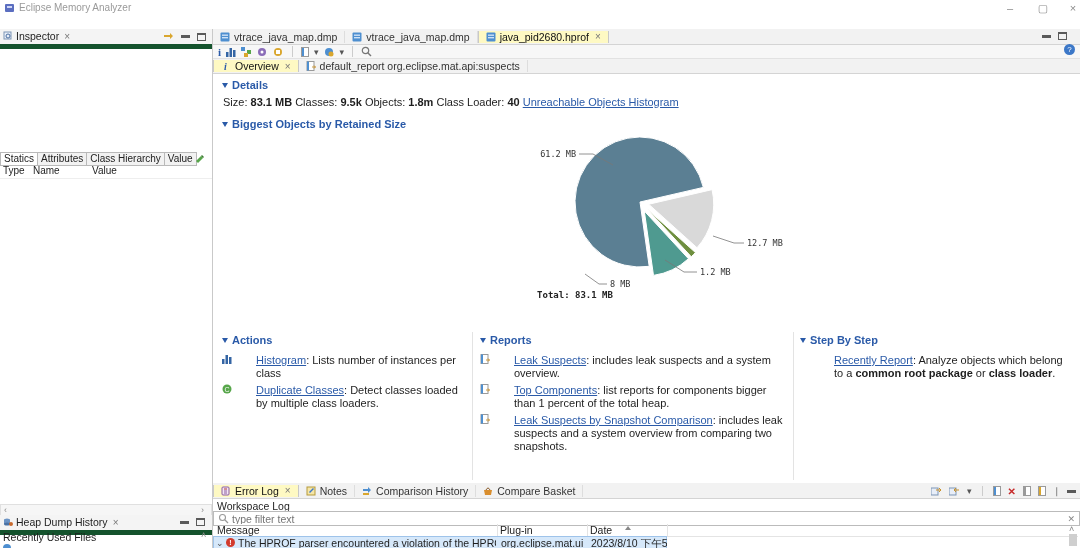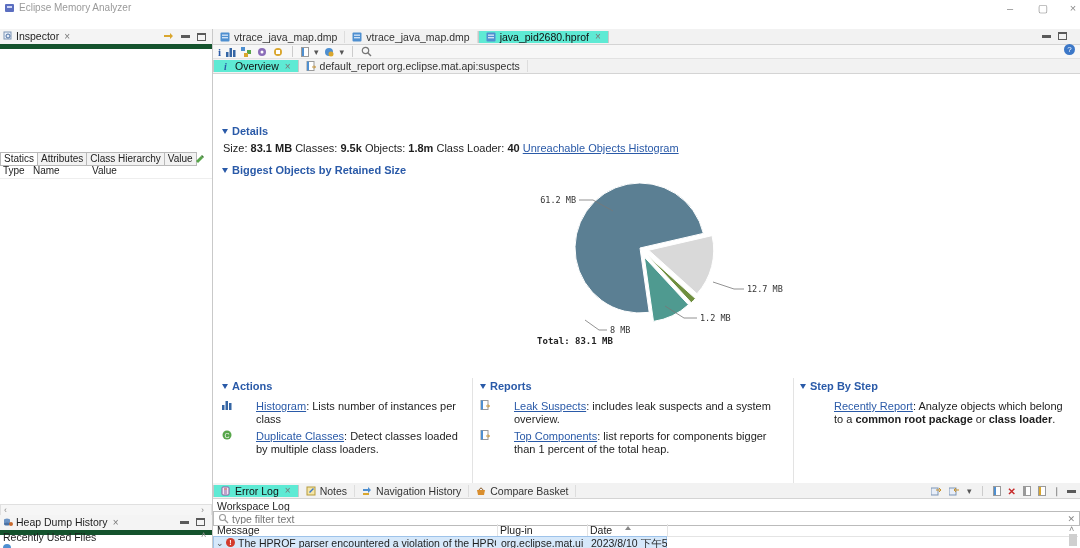--- a/index.html
+++ b/index.html
@@ -11,40 +11,40 @@
   #title-text{left:19px;top:2px;color:#9a9a9a;font-size:10px;}
   .win-ctrl{top:1px;width:30px;height:14px;color:#8c8c8c;font-size:11px;text-align:center;line-height:14px;}
   #menubar{left:0;top:16px;width:1080px;height:13px;background:#fff;}
   .menu-item{display:inline-block;padding:0 6px;font-size:11px;color:#222;line-height:13px;}
   .menu-item::first-letter{text-decoration:underline;}
   
   .viewbar{background:#f4f4f4;border-bottom:5px solid #14532d;text-align:center;}
   .tabbar{background:#f2f2f2;border-bottom:1px solid #d4d4d4;display:flex;align-items:center;}
   .tab{display:flex;align-items:center;gap:4px;padding:0 7px;border-right:1px solid #ddd;color:#333;
        font-size:10.5px;white-space:nowrap;}
-  .tab.active{background:#5eead4;border-right:1px solid #c8c8c8;border-left:1px solid #c8c8c8;color:#111;}
+  .tab.active{background:#fef9c3;border-right:1px solid #c8c8c8;border-left:1px solid #c8c8c8;color:#111;}
   .closex{color:#777;font-size:10px;margin-left:2px;}
   .ico-min{width:9px;height:3px;background:#5a5a5a;display:inline-block;}
   .ico-max{width:9px;height:8px;border:1px solid #5a5a5a;border-top-width:2px;display:inline-block;box-sizing:border-box;}
   .chrome-group{display:flex;gap:7px;align-items:center;}
   .vsep{width:1px;background:#ccc;align-self:stretch;margin:1px 3px;}
   
   #left{left:0;top:29px;width:212px;height:519px;background:#fff;}
   #splitter{left:212px;top:29px;width:1px;height:519px;background:#c9c9c9;}
   .subtab{display:inline-block;border:1px solid #b9b9b9;border-left:none;padding:0 3px;font-size:10px;line-height:12px;background:#f2f2f2;color:#222;}
   .subtab:first-child{border-left:1px solid #b9b9b9;}
   .subtab.active{background:#fff;}
   .colhead{font-size:10px;color:#222;}
   .scrollbar-h{background:#f6f6f6;border:1px solid #e0e0e0;}
   .sb-arrow{color:#8a8a8a;font-size:9px;line-height:10px;}
   
   #editor-tabbar{left:213px;top:29px;width:867px;height:15px;}
   #main-toolbar{left:213px;top:45px;width:867px;height:13px;background:#f7f7f7;border-bottom:1px solid #e2e2e2;display:flex;align-items:center;gap:5px;padding-left:5px;}
   #inner-tabbar{left:213px;top:59px;width:867px;height:14px;}
-  #content{left:213px;top:74px;width:867px;height:409px;background:#fff;margin-top:46px;}
+  #content{left:213px;top:74px;width:867px;height:409px;background:#fff;}
   .sec-head{color:#2a5aa8;font-weight:bold;font-size:11px;display:flex;align-items:center;gap:4px;}
   .twistie{width:0;height:0;border-left:3.5px solid transparent;border-right:3.5px solid transparent;border-top:5px solid #2a5aa8;display:inline-block;}
   a.lnk{color:#2a5aa8;text-decoration:underline;cursor:pointer;}
   .item{display:flex;gap:4px;margin-bottom:4px;line-height:13px;}
   .item .txt{flex:1;padding-left:20px;}
   .coldiv{width:1px;background:#e3e3e3;}
   
   #bottom{left:213px;top:483px;width:867px;height:65px;background:#fff;}
   #filterbox{left:0px;top:28px;width:865px;height:13px;border:1px solid #bbb;background:#fff;display:flex;align-items:center;}
   #filter-input{border:none;outline:none;flex:1;font-size:10.5px;color:#555;font-family:"Liberation Sans",sans-serif;height:11px;padding:0;background:transparent;}
@@ -292,20 +292,28 @@
           <div class="txt"><a class="lnk">Leak Suspects</a><span>: includes leak suspects and a system overview.</span></div>
         </div>
         <div class="item">
           <svg width="10" height="10">
             <rect x="1" y="0.5" width="7" height="9" fill="#fff" stroke="#9a9a9a"></rect>
             <rect x="1" y="0.5" width="2" height="9" fill="#4e8fd0"></rect>
             <path d="M6 6 L9.5 6 L8 4.5 M9.5 6 L8 7.5" stroke="#c8912a" fill="none" stroke-width="0.9"></path>
           </svg>
           <div class="txt"><a class="lnk">Top Components</a><span>: list reports for components bigger than 1 percent of the total heap.</span></div>
         </div>
+        <div class="item">
+          <svg width="10" height="10">
+            <rect x="1" y="0.5" width="7" height="9" fill="#fff" stroke="#9a9a9a"></rect>
+            <rect x="1" y="0.5" width="2" height="9" fill="#4e8fd0"></rect>
+            <path d="M6 6 L9.5 6 L8 4.5 M9.5 6 L8 7.5" stroke="#c8912a" fill="none" stroke-width="0.9"></path>
+          </svg>
+          <div class="txt"><a class="lnk">Leak Suspects by Snapshot Comparison</a><span>: includes leak suspects and a system overview from comparing two snapshots.</span></div>
+        </div>
       </div>
     <div class="abs" id="col-step" style="left:587px;top:260px;width:272px">
         <div class="sec-head" style="margin-bottom: 8px;">
           <span class="twistie"></span>
           <span>Step By Step</span>
         </div>
         <div class="item">
           <span style="width: 10px;"></span>
           <div class="txt"><a class="lnk">Recently Report</a><span>: Analyze objects which belong to a </span><b>common root package</b><span> or </span><b>class loader</b><span>.</span></div>
         </div>
@@ -329,21 +337,21 @@
             <rect x="1" y="1" width="8" height="8" fill="#f5e6a8" stroke="#b59a3a"></rect>
             <path d="M3 6 L7 2 L8 3 L4 7 Z" fill="#3c78c8"></path>
           </svg>
           <span>Notes</span>
         </div>
         <div class="tab">
           <svg width="10" height="10">
             <path d="M1 3 L6 3 L6 1 L9 4 L6 7 L6 5 L1 5 Z" fill="#4e8fd0"></path>
             <rect x="1" y="7" width="6" height="2" fill="#d9a62e"></rect>
           </svg>
-          <span>Navigation History</span>
+          <span>Comparison History</span>
         </div>
         <div class="tab">
           <svg width="10" height="10">
             <path d="M1 4 L9 4 L8 9 L2 9 Z" fill="#d98e2e"></path>
             <path d="M3 4 Q5 0 7 4" fill="none" stroke="#8a5d2e"></path>
           </svg>
           <span>Compare Basket</span>
         </div>
       </div>
     <div class="abs chrome-group" style="left:718px;top:2px">

